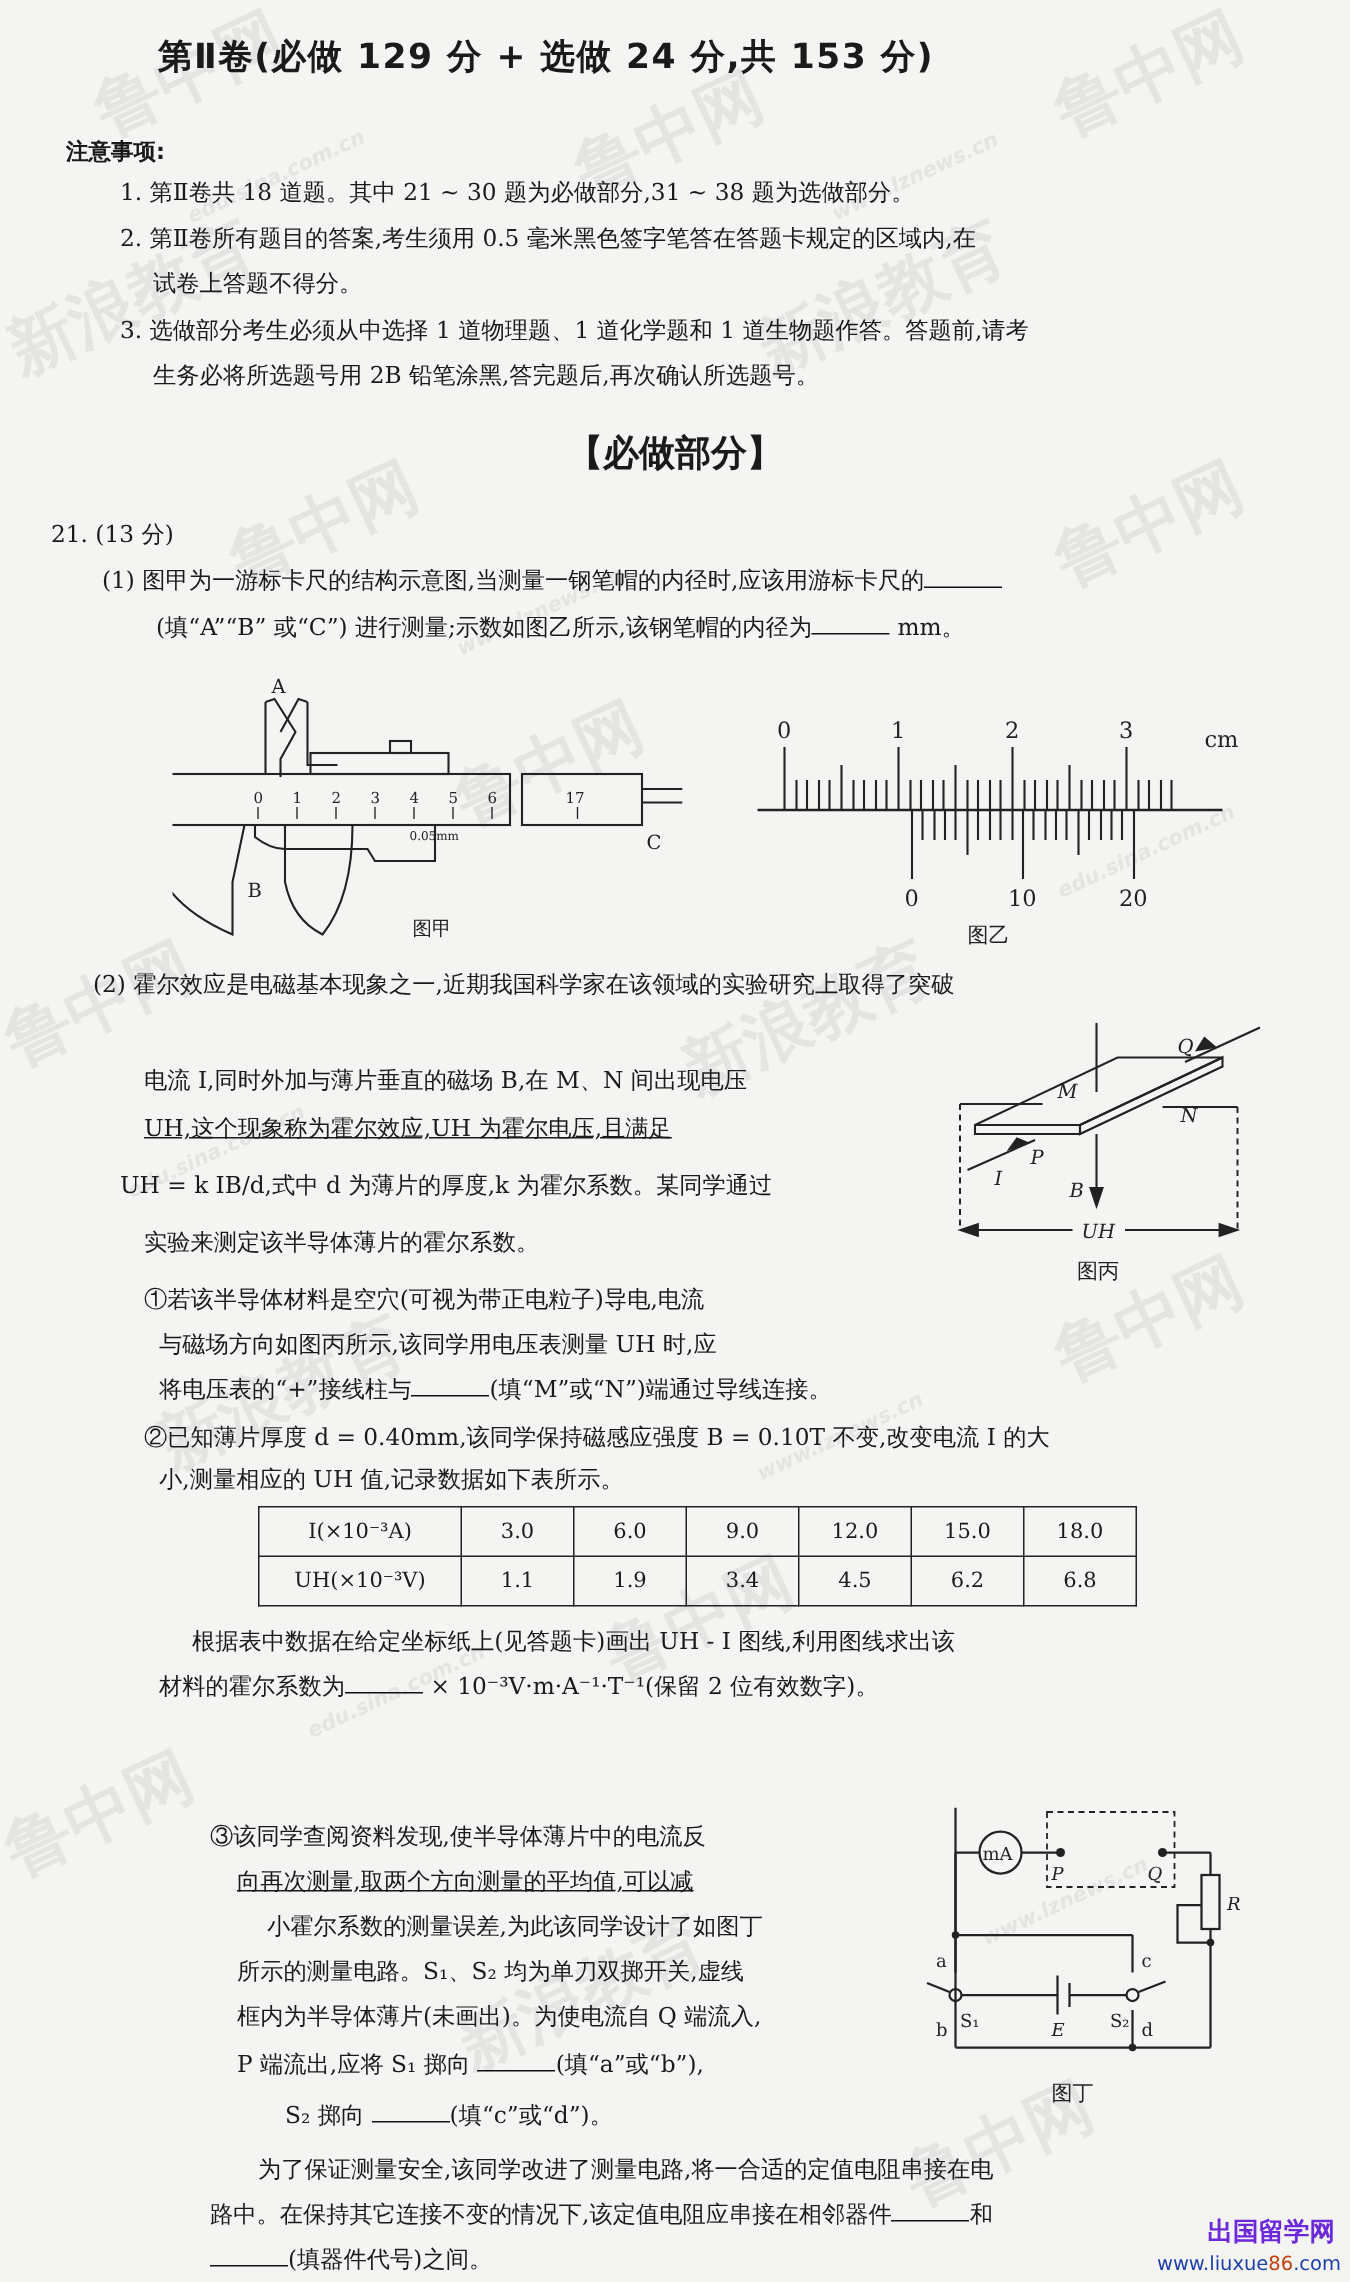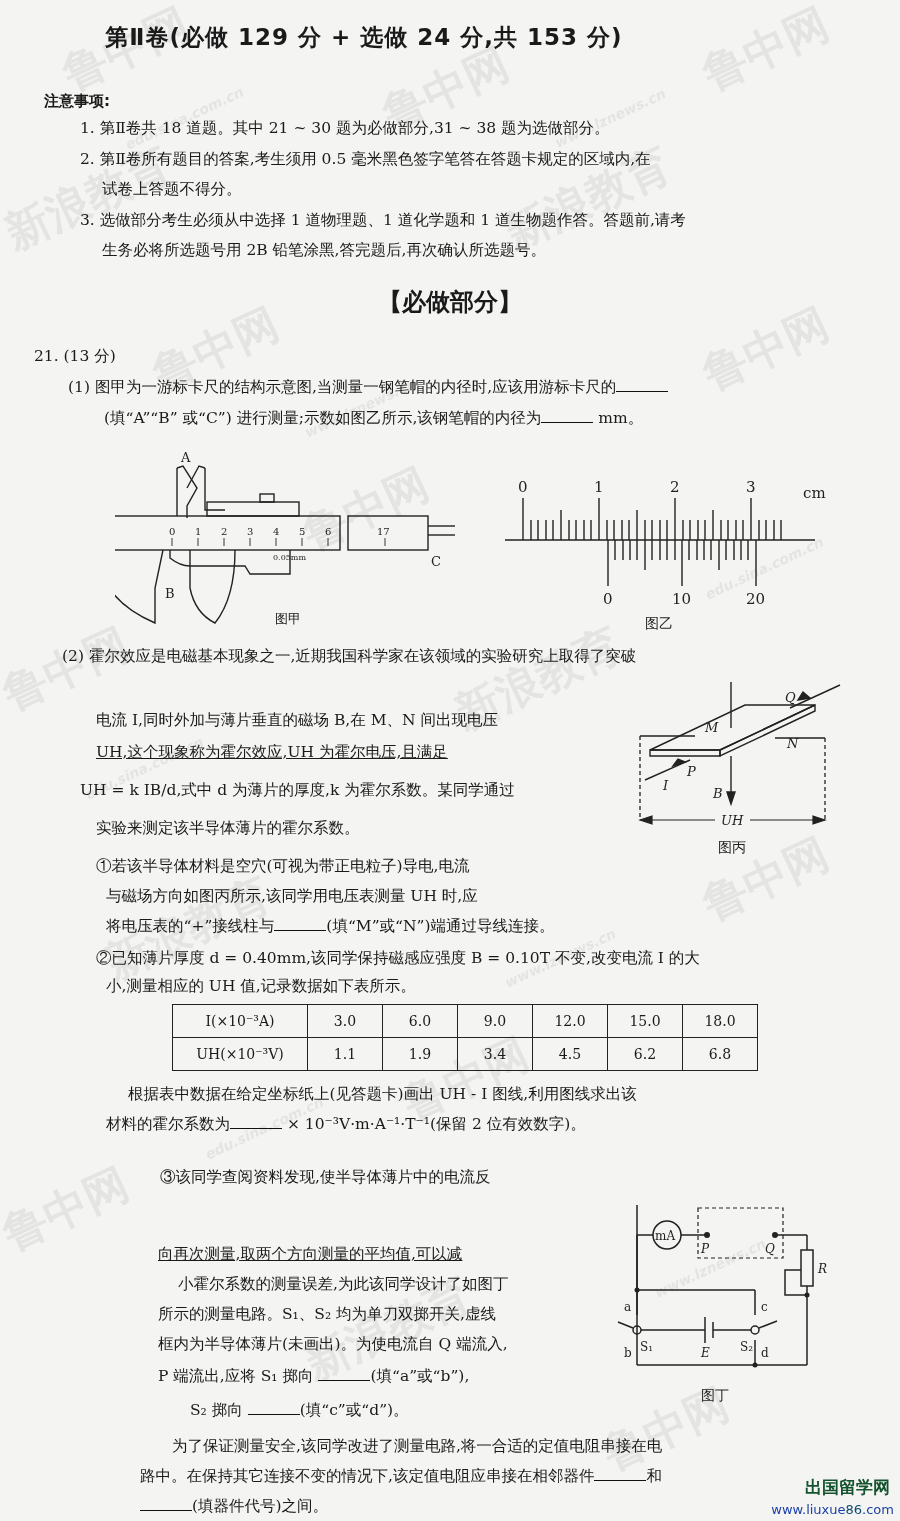--- a/index.html
+++ b/index.html
@@ -11,23 +11,23 @@
   .wm.big{font-size:44px;}
   .wm.small{font-size:14px;font-style:italic;}
   .abs{position:absolute;}
   .title{left:0;width:728px;top:22px;text-align:center;font-size:23px;font-weight:bold;letter-spacing:1px;font-family:"DejaVu Sans",sans-serif;}
   .notice-h{left:44px;top:92px;font-size:15px;font-weight:bold;font-family:"DejaVu Sans",sans-serif;}
   .line{font-size:15.5px;line-height:29px;white-space:nowrap;}
   .section{left:0;width:900px;top:286px;text-align:center;font-size:24px;font-weight:bold;font-family:"DejaVu Sans",sans-serif;}
   .blank{display:inline-block;border-bottom:1px solid #111;width:52px;height:14px;vertical-align:baseline;}
   table.data{border-collapse:collapse;font-size:14px;}
   table.data td{border:1.5px solid #222;text-align:center;height:30px;}
-  .footer-brand{right:10px;bottom:22px;font-size:17px;font-weight:bold;font-family:"DejaVu Sans",sans-serif;color:#14532d;text-align:left;}
+  .footer-brand{right:10px;bottom:22px;font-size:17px;font-weight:bold;font-family:"DejaVu Sans",sans-serif;color:#6d28d9;text-align:left;}
   .footer-url{right:6px;bottom:4px;font-size:13px;font-family:"DejaVu Sans",sans-serif;color:#1a3fa8;}
-  .footer-url .red{color:#0c4a6e;}
+  .footer-url .red{color:#c2410c;}
 </style>
 </head>
 <body>
 
 <div class="page">
 
   <div>
     <div class="wm big" style="left:60px;top:20px;">鲁中网</div>
     <div class="wm big" style="left:380px;top:60px;">鲁中网</div>
     <div class="wm big" style="left:700px;top:20px;">鲁中网</div>
@@ -281,21 +281,21 @@
     </tbody>
       </table>
   </div>
 
   <div class="abs line" style="left:128px;top:1080px;">根据表中数据在给定坐标纸上(见答题卡)画出 UH - I 图线,利用图线求出该</div>
   <div class="abs line" style="left:106px;top:1110px;">
     <span>材料的霍尔系数为</span><span class="blank"></span>
     <span>× 10⁻³V·m·A⁻¹·T⁻¹(保留 2 位有效数字)。</span>
   </div>
 
-  <div class="abs line" style="left:140px;top:1163px;margin-left:20px;">③该同学查阅资料发现,使半导体薄片中的电流反</div>
+  <div class="abs line" style="left:140px;top:1210px;">③该同学查阅资料发现,使半导体薄片中的电流反</div>
   <div class="abs line" style="left:158px;top:1240px;text-decoration:underline;">向再次测量,取两个方向测量的平均值,可以减</div>
   <div class="abs line" style="left:158px;top:1270px;margin-left:20px;">小霍尔系数的测量误差,为此该同学设计了如图丁</div>
   <div class="abs line" style="left:158px;top:1300px;">所示的测量电路。S₁、S₂ 均为单刀双掷开关,虚线</div>
   <div class="abs line" style="left:158px;top:1330px;">框内为半导体薄片(未画出)。为使电流自 Q 端流入,</div>
   <div class="abs line" style="left:158px;top:1362px;">
     <span>P 端流出,应将 S₁ 掷向</span>
     <span class="blank"></span><span>(填“a”或“b”),</span>
   </div>
   <div class="abs line" style="left:158px;top:1396px;margin-left:32px;">
     <span>S₂ 掷向</span>

